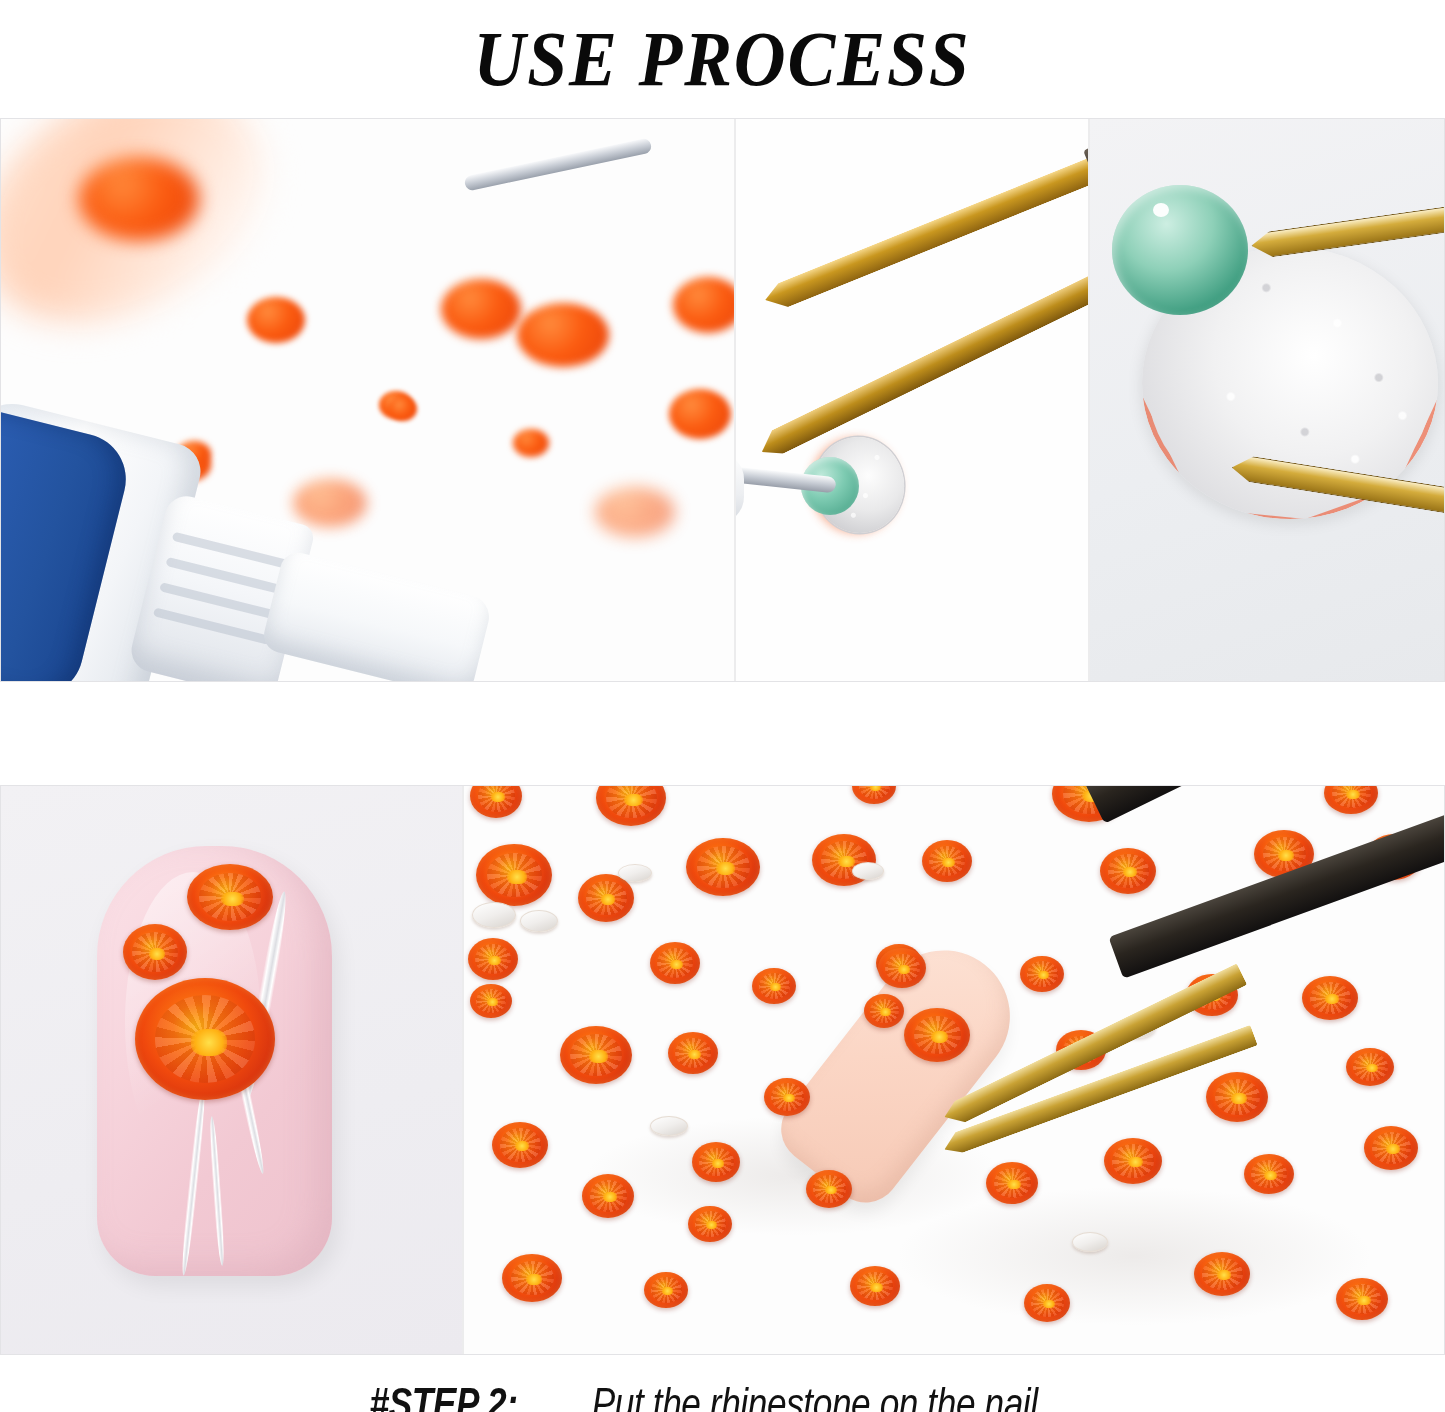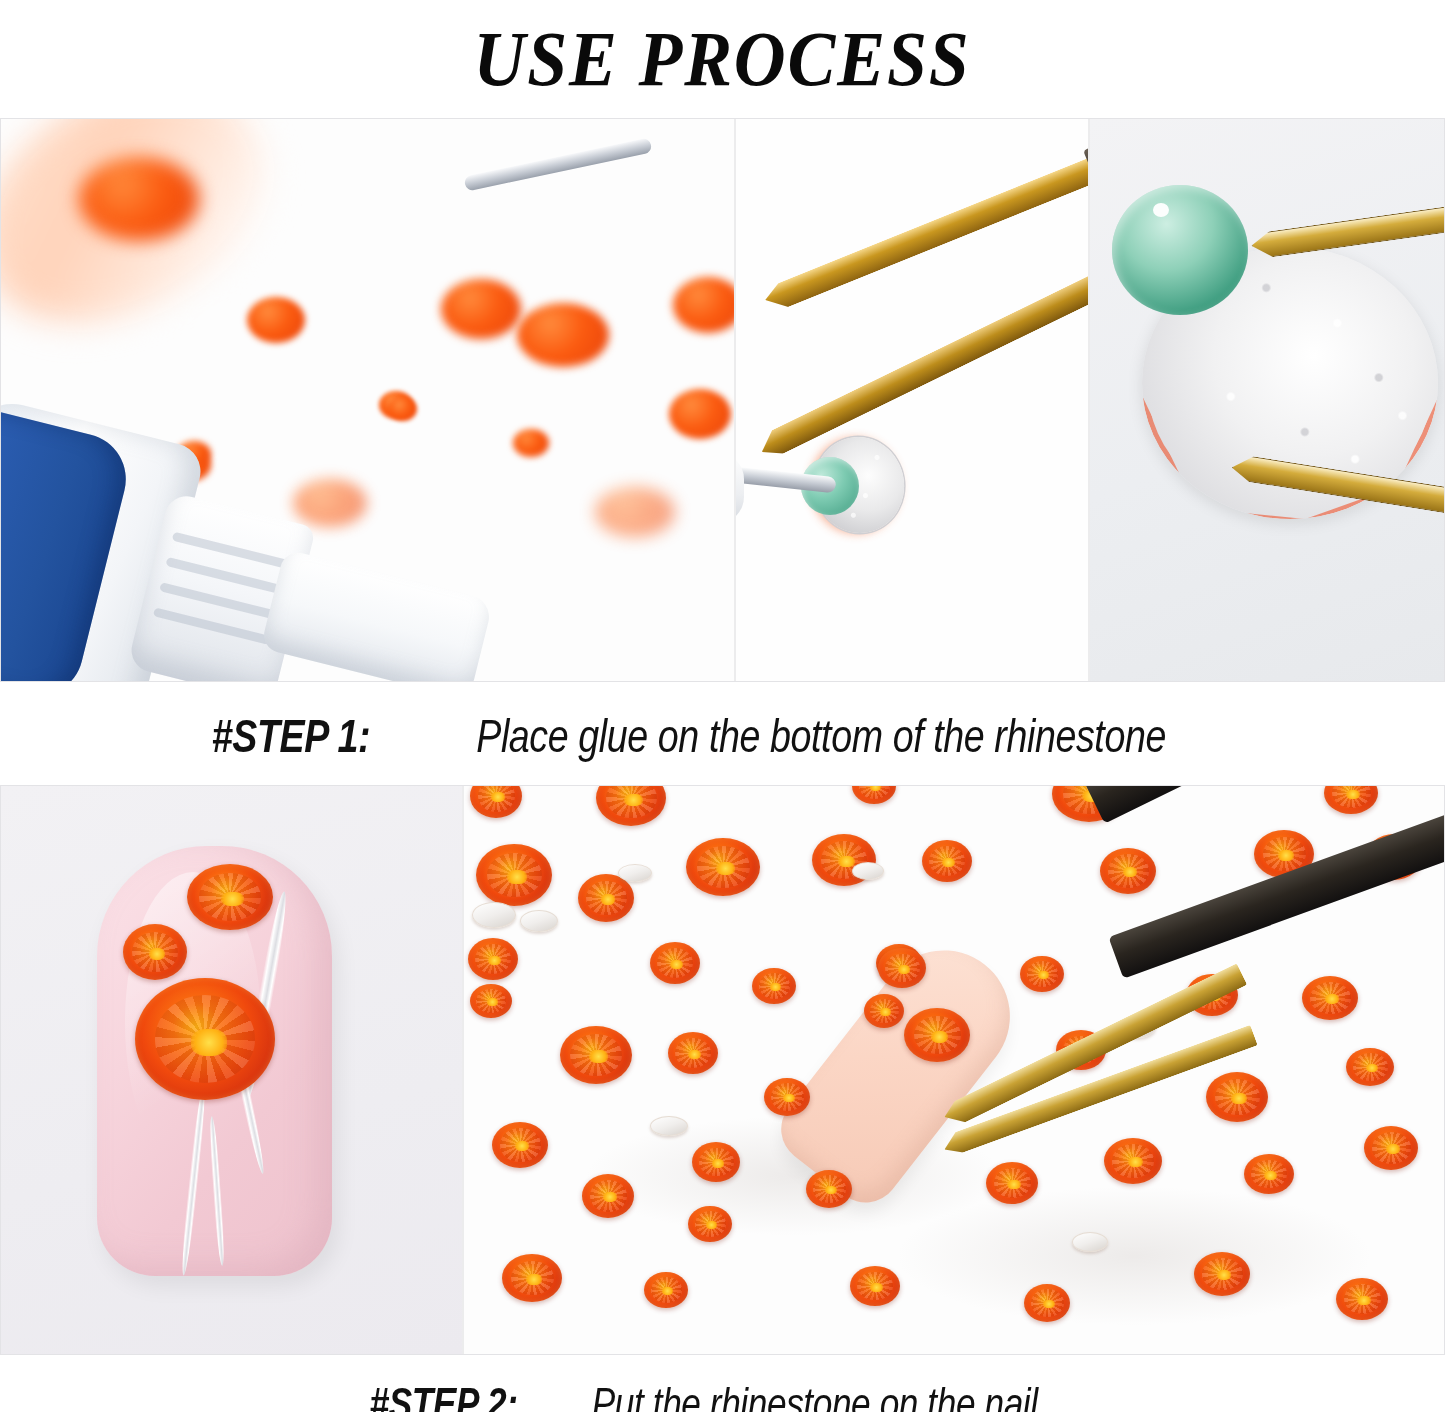--- a/index.html
+++ b/index.html
@@ -442,23 +442,20 @@
       <div class="macro-stone">
         <div class="macro-rim-red"></div>
       </div>
       <div class="macro-glue"></div>
       <div class="macro-tw macro-tw-top"></div>
       <div class="macro-tw macro-tw-bot"></div>
     </div>
 
   </div>
 
-  <div class="caption" id="step1-caption">
-    <span class="cap-strong">#STEP 1:</span><span class="cap-rest"> Place glue on the bottom of the rhinestone</span>
-  </div>
 </div>
 
 <div class="step-block" id="step2-block">
 
   <div class="photo-row" id="step2-row">
 
     <div class="photo" id="panel-nail">
       <div class="nail-tip"></div>
 
       <div class="silver-line" style="left:258px;top:104px;width:14px;height:210px;transform:rotate(10deg);"></div>

